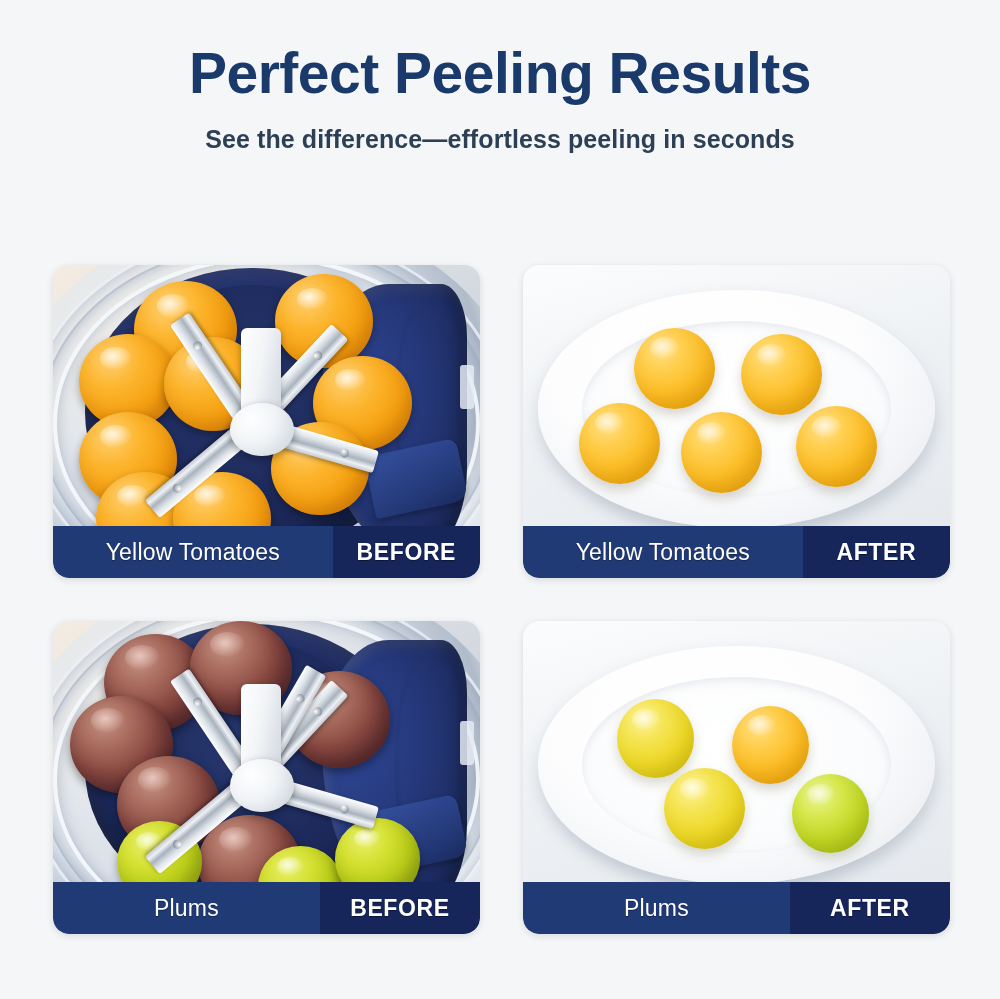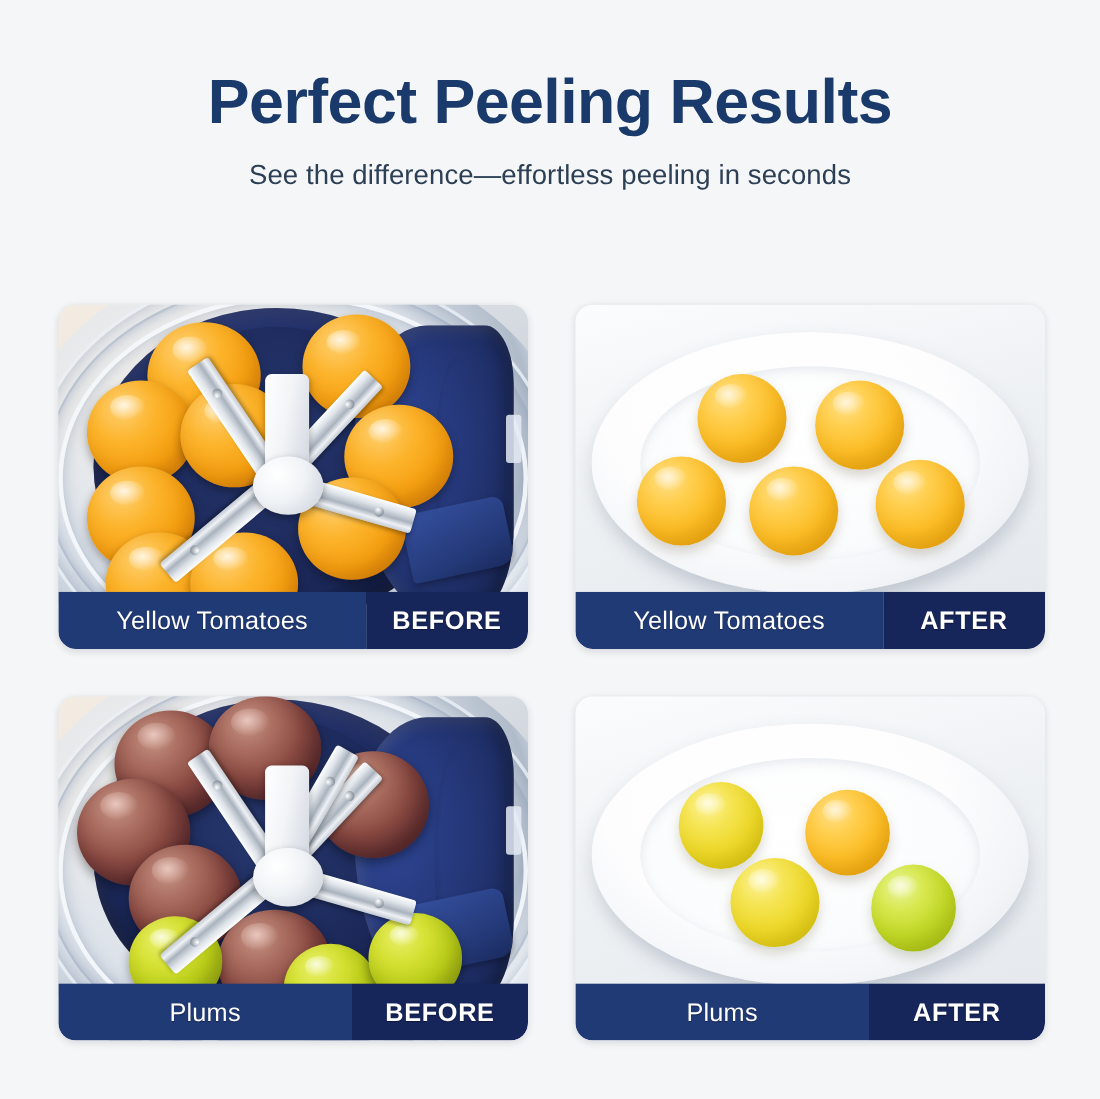--- a/index.html
+++ b/index.html
@@ -14,45 +14,45 @@
     background: #f5f6f7;
     font-family: "Liberation Sans", sans-serif;
     position: relative;
   }
 
   
   .header {
     position: absolute;
     top: 0; left: 0;
     width: 1000px;
-    padding-top: 64px;
+    padding-top: 44px;
     text-align: center;
   }
   .title {
     color: #1a3a6b;
     font-size: 57px;
     font-weight: bold;
     line-height: 1.04;
     letter-spacing: -0.5px;
     text-shadow: 0 1px 0 rgba(255,255,255,0.6);
   }
   .title .line { display: block; }
   .subtitle {
     margin-top: 22px;
     color: #2d3f55;
     font-size: 25px;
-    font-weight: 400;
+    font-weight: 700;
     letter-spacing: 0.1px;
   }
 
   
   .grid {
     position: absolute;
     left: 53px;
-    top: 277px;
+    top: 265px;
     width: 894px;
     height: 648px;
     display: grid;
     grid-template-columns: 427px 427px;
     grid-template-rows: 313px 313px;
     column-gap: 40px;
     row-gap: 22px;
     gap: 43px;
   }
 

